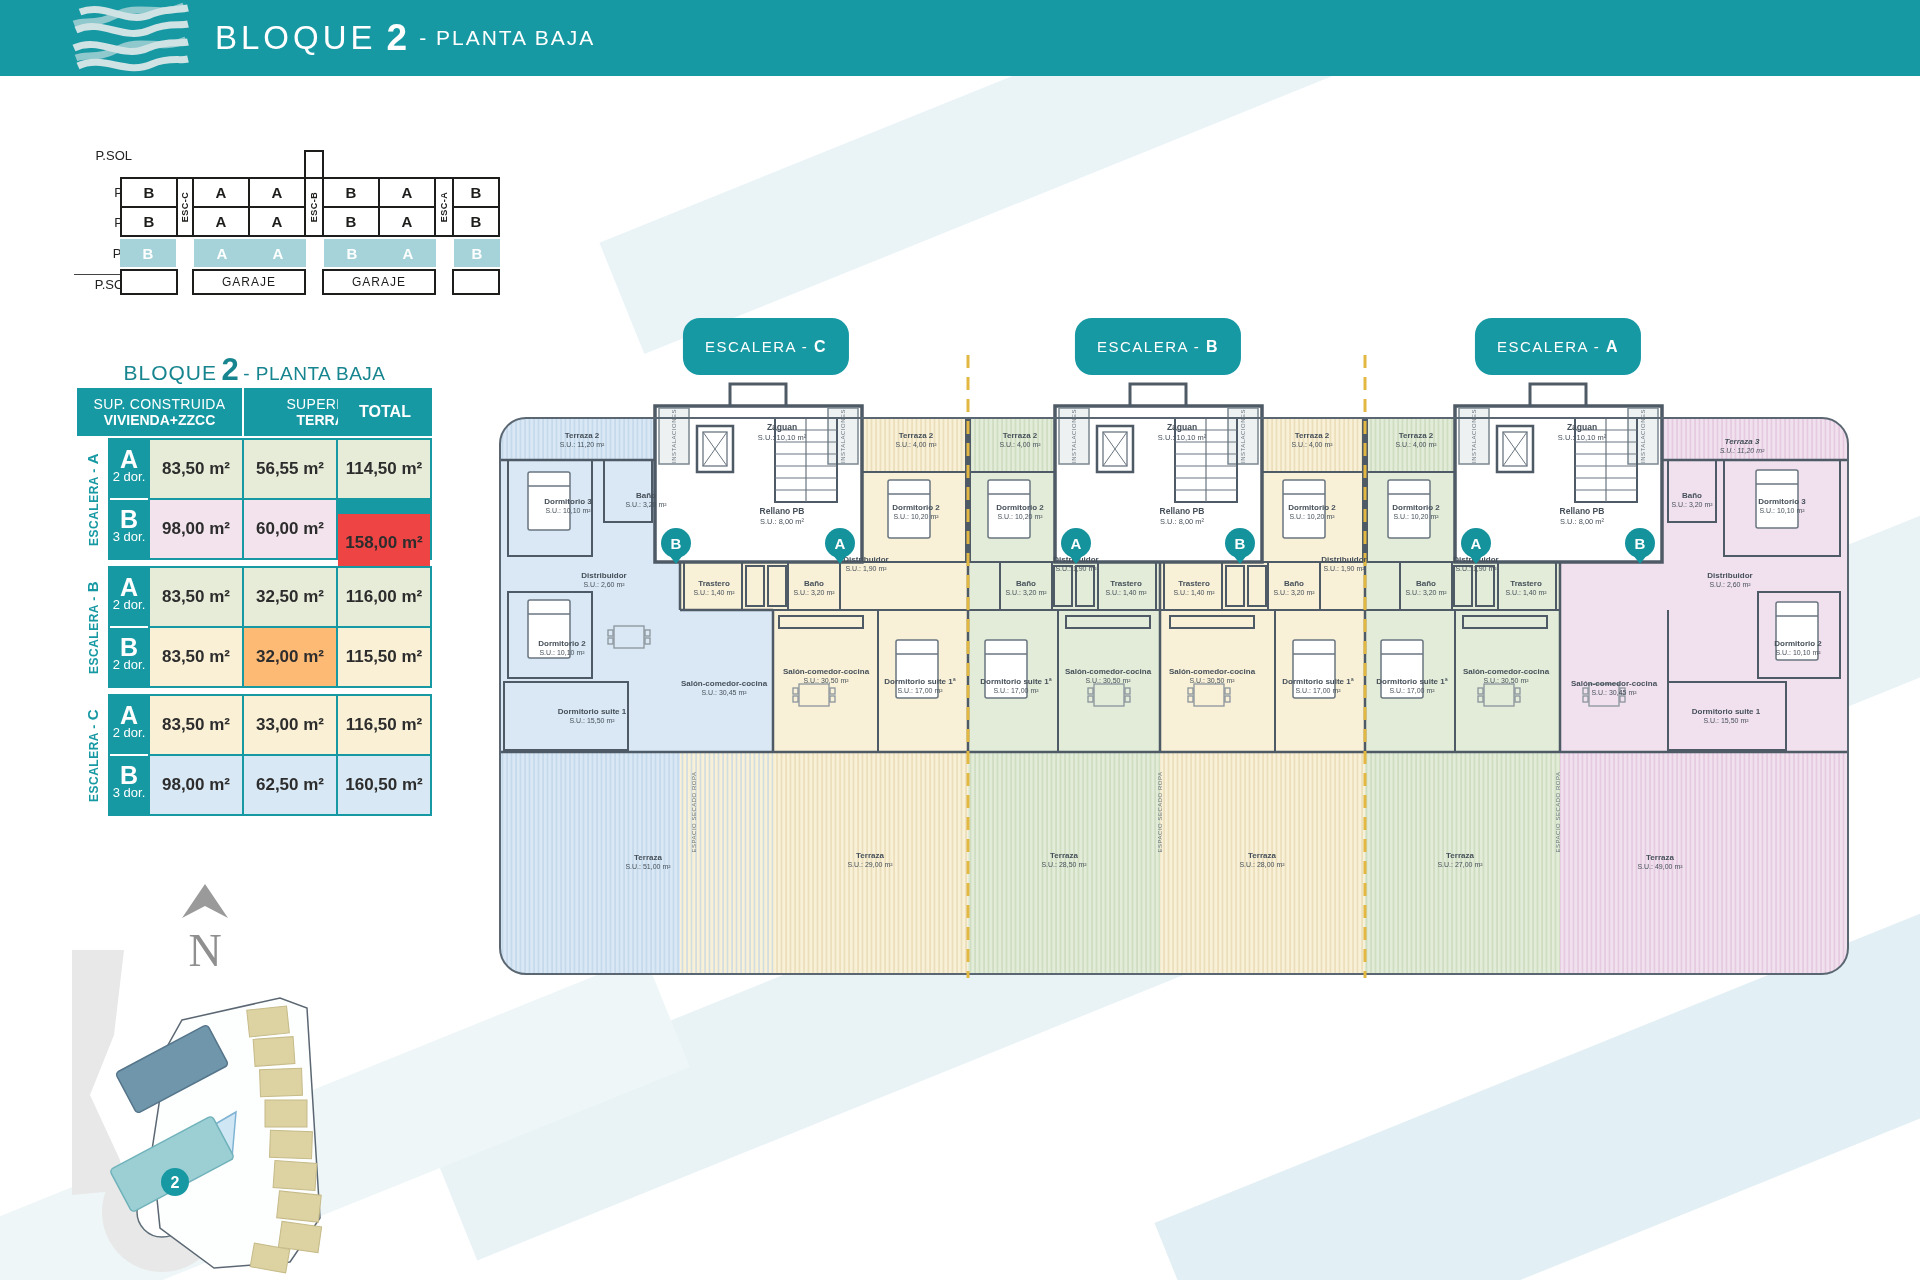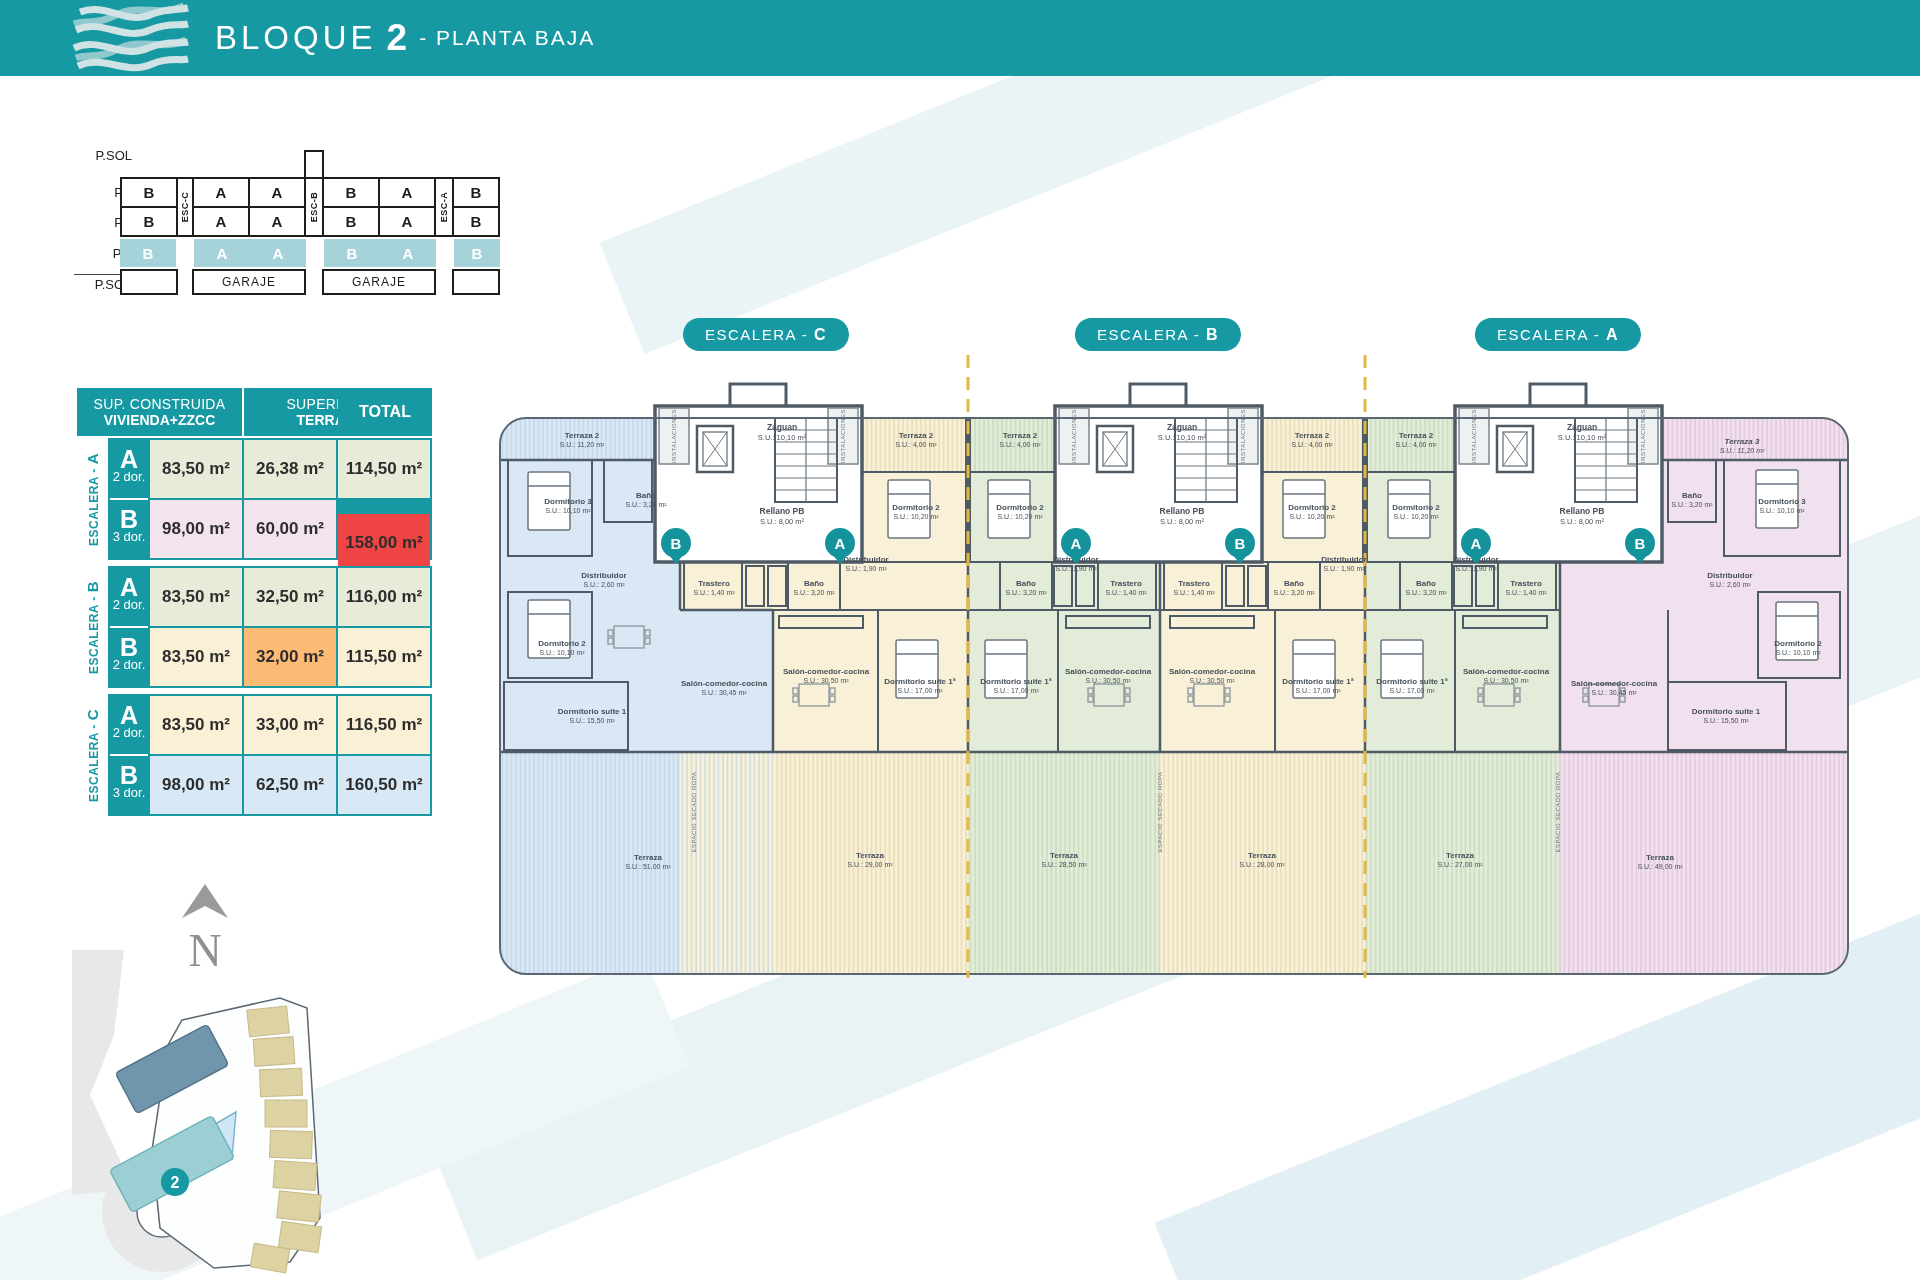--- a/index.html
+++ b/index.html
@@ -39,21 +39,21 @@
   .ucell .L{font-size:25px;font-weight:bold;line-height:26px;margin-top:6px;}
   .ucell .d{font-size:13px;line-height:10px;}
   .dcell{position:absolute;width:92px;height:58px;display:flex;align-items:center;justify-content:center;
          font-size:17px;font-weight:bold;color:#2d2d2d;}
   .wgap{position:absolute;left:33px;width:38px;height:2px;background:#fff;top:60px;}
   
   #north{position:absolute;left:160px;top:882px;width:90px;height:100px;z-index:3;}
   
   #plansvg{position:absolute;left:488px;top:310px;z-index:2;}
   .pill{position:absolute;transform:translateX(-50%);background:#1799a3;color:#fff;border-radius:17px;
-        height:33px;line-height:33px;padding:0 22px;font-size:15px;letter-spacing:1.5px;z-index:4;white-space:nowrap;}
+        height:33px;line-height:33px;padding:12px 22px;font-size:15px;letter-spacing:1.5px;z-index:4;white-space:nowrap;}
   .pill b{font-size:16px;}
   .badge{position:absolute;width:30px;height:30px;border-radius:50%;background:#14939d;color:#fff;font-weight:bold;
          font-size:15px;display:flex;align-items:center;justify-content:center;transform:translate(-50%,-50%);z-index:4;}
   .badge::after{content:'';position:absolute;top:27px;left:50%;transform:translateX(-50%);
          border:7px solid transparent;border-top:9px solid #14939d;}
   .rl{position:absolute;transform:translate(-50%,-50%);text-align:center;color:#46505a;z-index:3;line-height:1.25;white-space:nowrap;}
   .rl b{display:block;font-size:8px;font-weight:bold;}
   .rl span{display:block;font-size:7px;}
   .clab{position:absolute;transform:translate(-50%,-50%);text-align:center;color:#46505a;z-index:4;line-height:1.3;white-space:nowrap;padding-left:48px;}
   .clab b{display:block;font-size:8.5px;font-weight:bold;}
@@ -127,20 +127,25 @@
   <div class="scell pb" style="left:324px;top:239px;width:56px;height:28px;">B</div>
   <div class="scell pb" style="left:380px;top:239px;width:56px;height:28px;">A</div>
   <div class="scell pb" style="left:454px;top:239px;width:46px;height:28px;">B</div>
 
   <div class="scell" style="left:120px;top:269px;width:58px;height:26px;"></div>
   <div class="scell gar" style="left:192px;top:269px;width:114px;height:26px;">GARAJE</div>
   <div class="scell gar" style="left:322px;top:269px;width:114px;height:26px;">GARAJE</div>
   <div class="scell" style="left:452px;top:269px;width:48px;height:26px;"></div>
 </div>
 
+<div id="tbl-title">
+  <span class="w">BLOQUE</span>
+  <span class="n">2</span>
+  <span class="r">- PLANTA BAJA</span>
+</div>
 <div id="stable">
 
   <div class="thdr" style="left:0;top:0;width:165px;height:48px;">
     <span class="a">SUP. CONSTRUIDA</span>
         <span class="b">VIVIENDA+ZZCC</span>
   </div>
   <div class="thdr" style="left:167px;top:0;width:92px;height:48px;padding-left:40px;">
     <span class="a">SUPERFICIE</span>
         <span class="b">TERRAZA</span>
   </div>
@@ -155,21 +160,21 @@
     <div class="ucell" style="top:2px;">
           <div class="L">A</div>
           <div class="d">2 dor.</div>
         </div>
     <div class="wgap"></div>
     <div class="ucell" style="top:62px;">
           <div class="L">B</div>
           <div class="d">3 dor.</div>
         </div>
     <div class="dcell" style="left:73px;top:2px;background:#e7ecd8;">83,50 m²</div>
-    <div class="dcell" style="left:167px;top:2px;background:#e7ecd8;">26,38 m²</div>
+    <div class="dcell" style="left:167px;top:2px;background:#e7ecd8;">56,55 m²</div>
     <div class="dcell" style="left:261px;top:2px;background:#e7ecd8;">114,50 m²</div>
     <div class="dcell" style="left:73px;top:62px;background:#f2e3ed;">98,00 m²</div>
     <div class="dcell" style="left:167px;top:62px;background:#f2e3ed;">60,00 m²</div>
     <div class="dcell" style="left:261px;top:76px;background:#ef4444;">158,00 m²</div>
   </div>
 
   <div class="tgroup" style="left:0;top:178px;">
     <div class="glabel">
           <span><span>ESCALERA - </span><b>B</b></span>
         </div>

